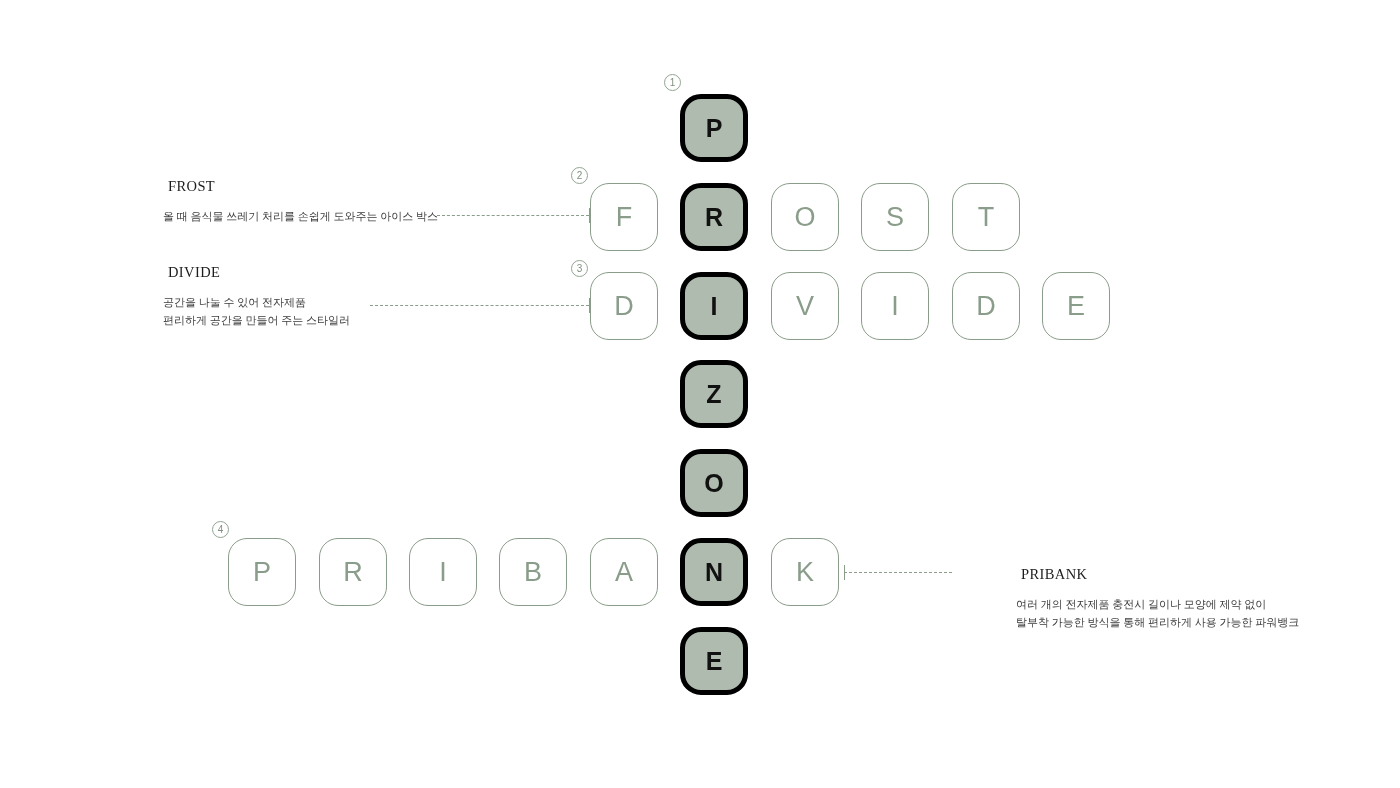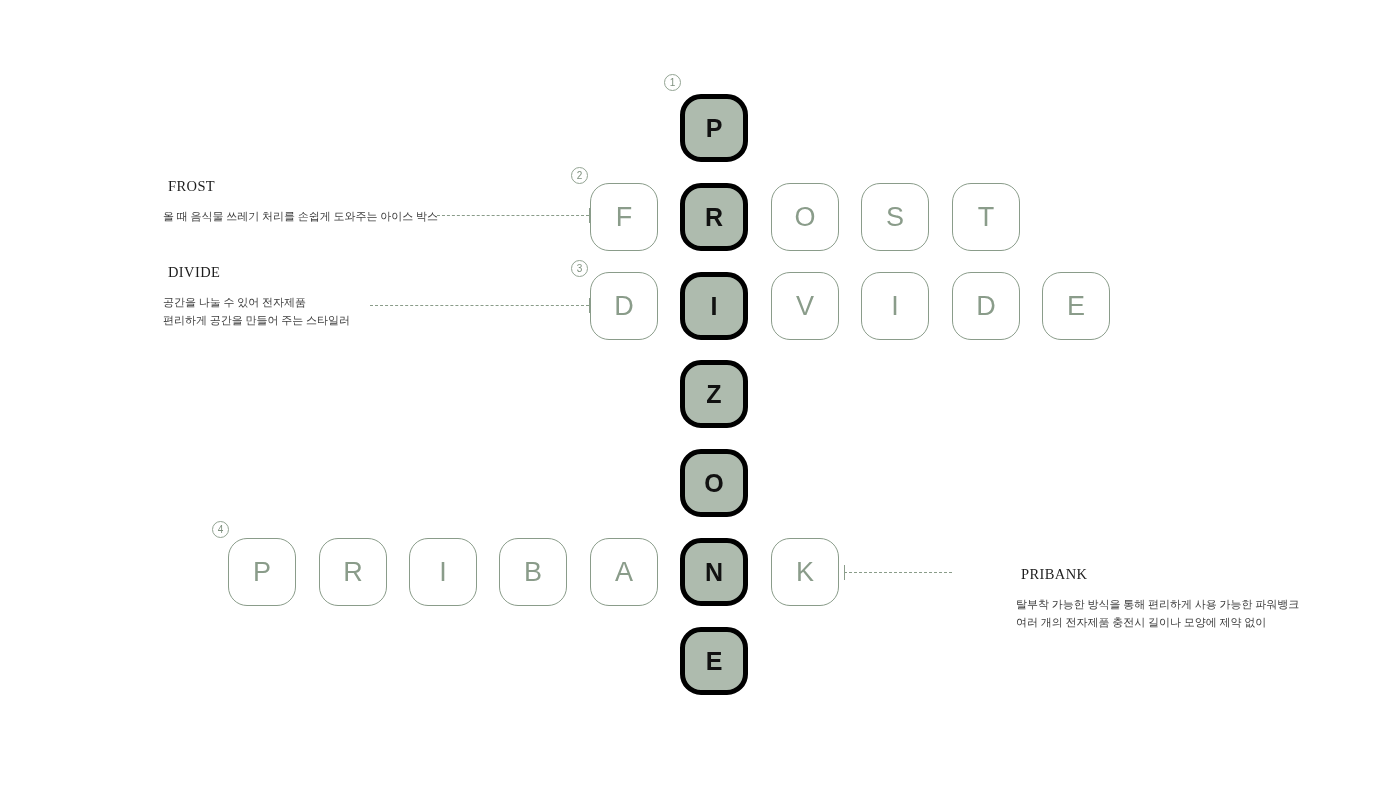--- a/index.html
+++ b/index.html
@@ -149,18 +149,18 @@
         <div class="anno-title">FROST</div>
         <div class="anno-desc">올 때 음식물 쓰레기 처리를 손쉽게 도와주는 아이스 박스</div>
       </div>
       <div class="anno left" style="left: 163px; top: 264px;">
         <div class="anno-title">DIVIDE</div>
         <div class="anno-desc">공간을 나눌 수 있어 전자제품</div>
         <div class="anno-desc">편리하게 공간을 만들어 주는 스타일러</div>
       </div>
       <div class="anno right" style="left: 1016px; top: 530px; margin-top: 36px;">
         <div class="anno-title">PRIBANK</div>
+        <div class="anno-desc">여러 개의 전자제품 충전시 길이나 모양에 제약 없이</div>
         <div class="anno-desc">탈부착 가능한 방식을 통해 편리하게 사용 가능한 파워뱅크</div>
-        <div class="anno-desc">여러 개의 전자제품 충전시 길이나 모양에 제약 없이</div>
       </div>
     </div>
 
 </div>
 
 </body></html>

